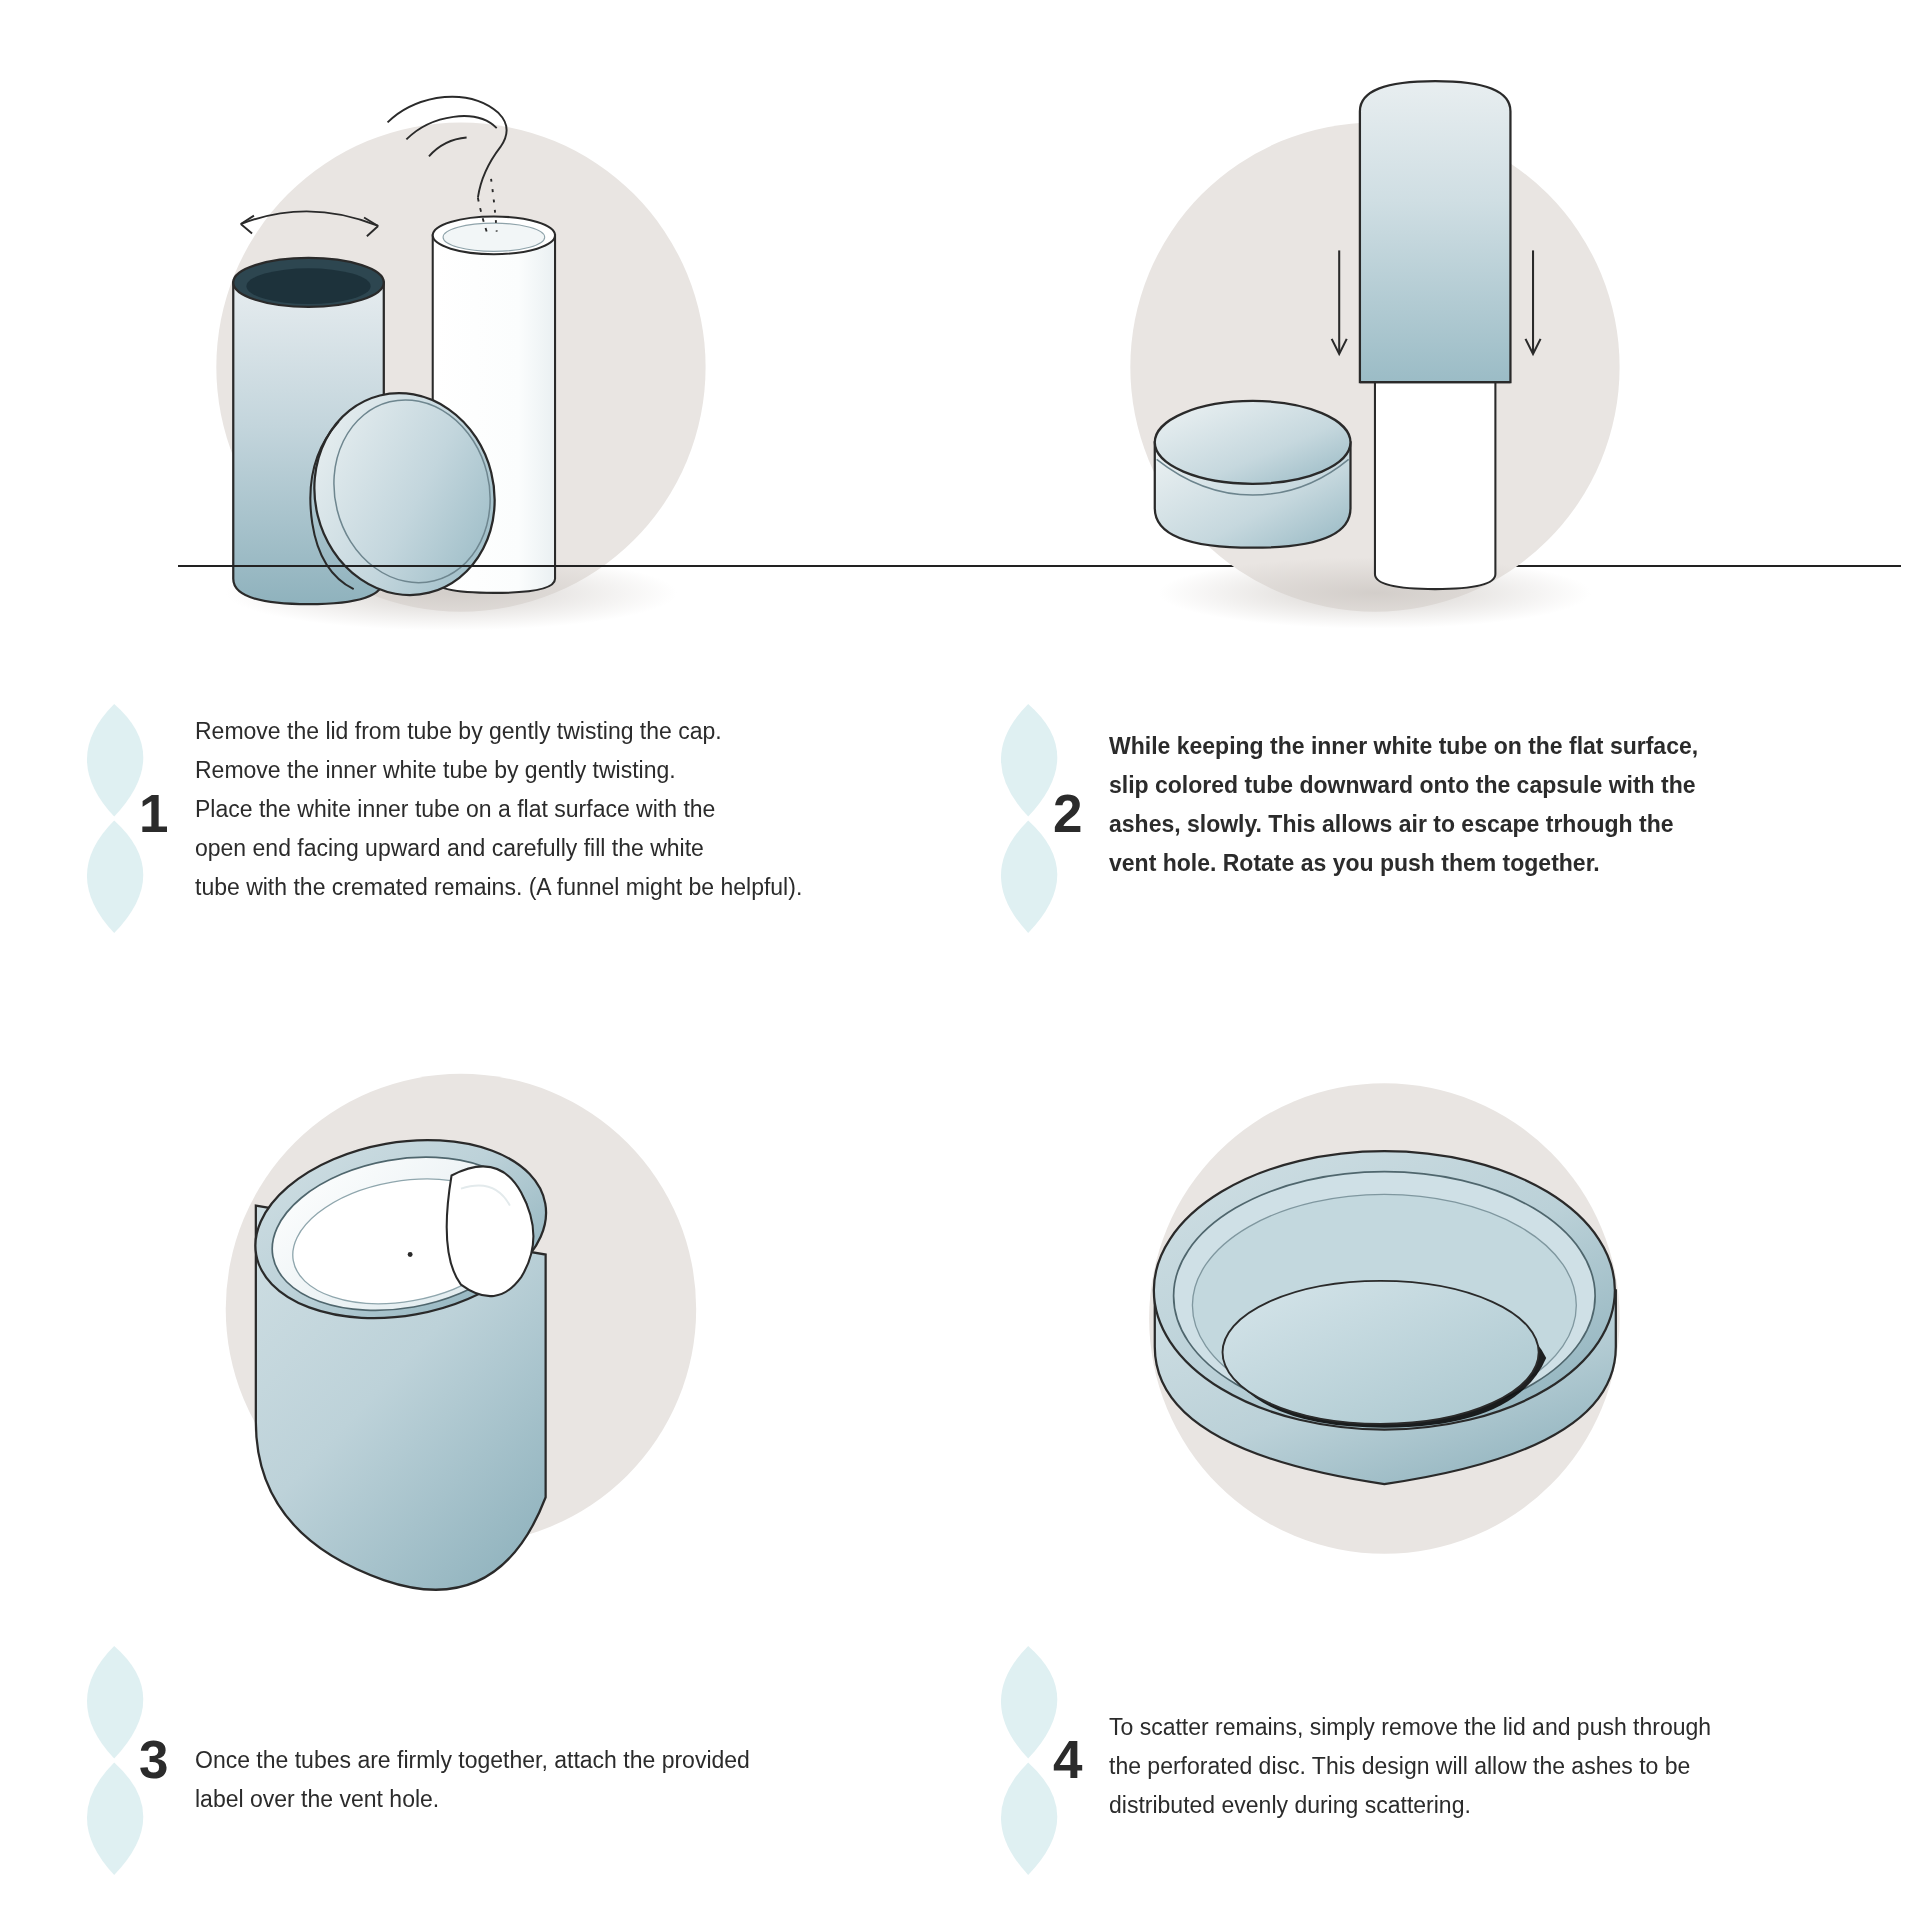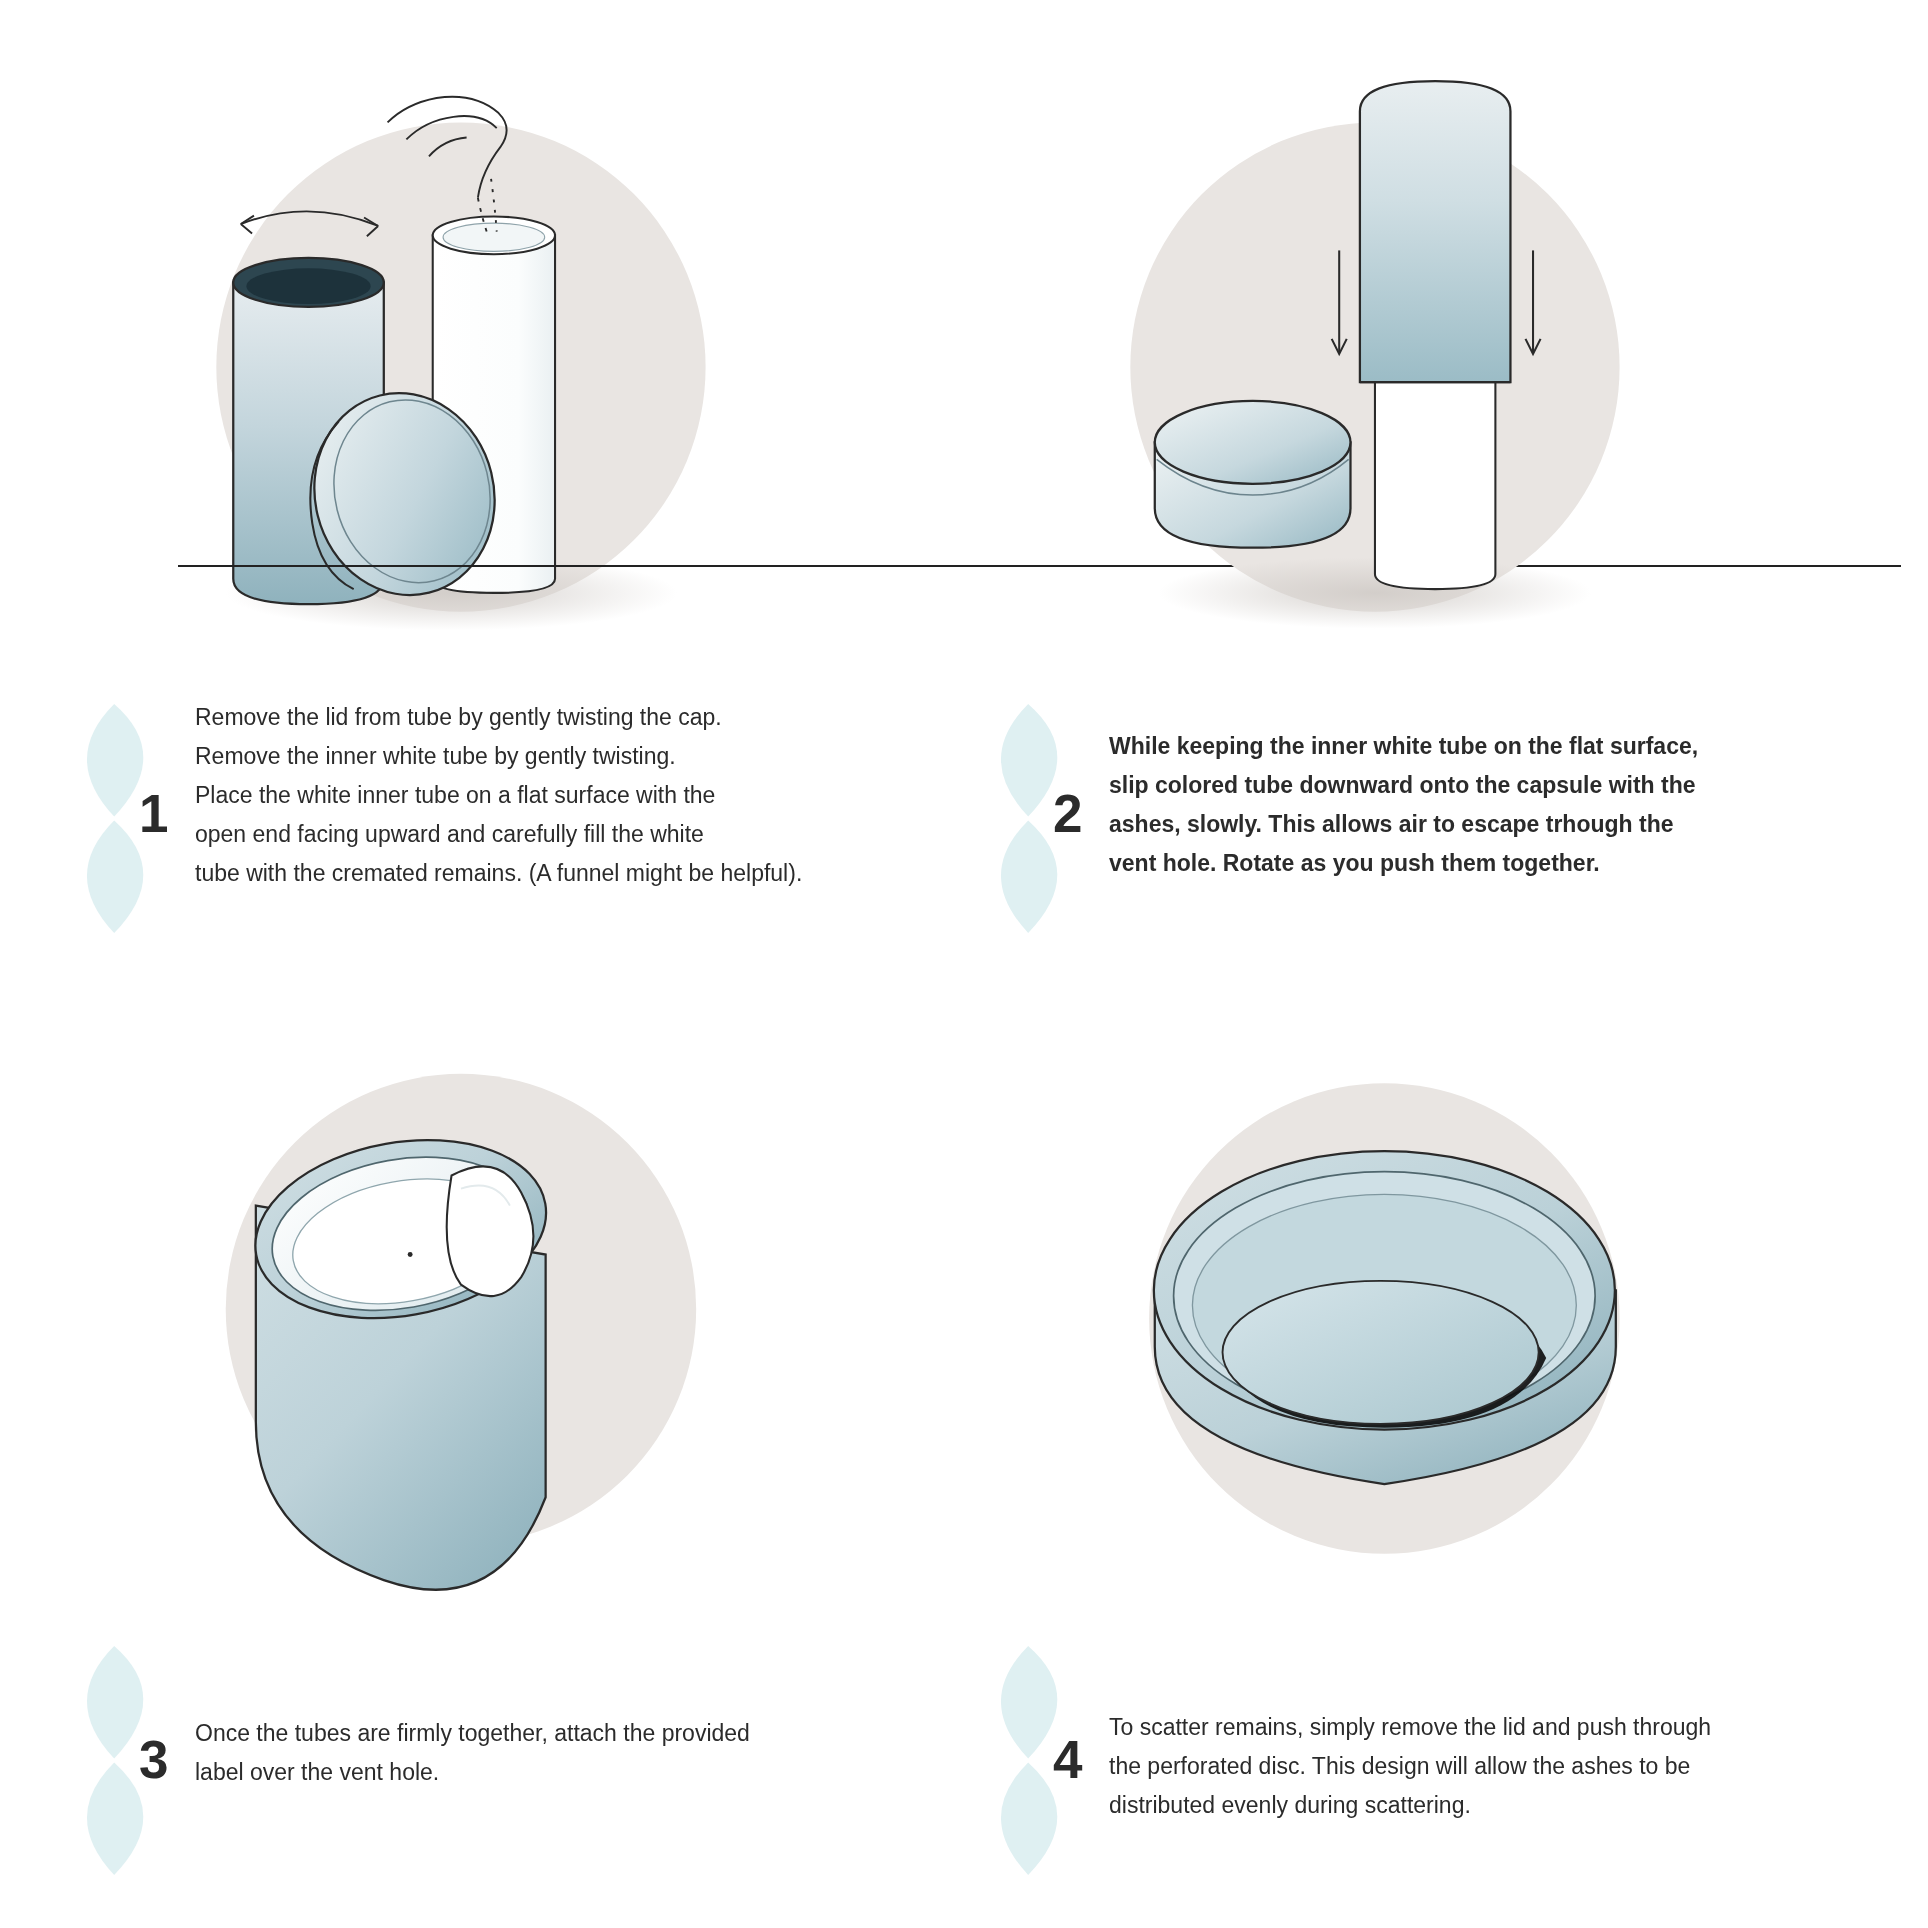--- a/index.html
+++ b/index.html
@@ -58,29 +58,29 @@
     top: 100px;
     font-size: 53px;
     font-weight: bold;
     color: #2b2b2b;
     letter-spacing: -0.9px;
     line-height: 1;
   }
   .step-text {
     position: absolute;
     left: 139px;
-    top: 11px;
+    top: 25px;
     width: 753px;
     font-size: 23px;
     line-height: 39px;
     color: #2b2b2b;
     white-space: pre-line;
   }
   .step.s3 .step-text,
-  .step.s4 .step-text { top: 85px; }
+  .step.s4 .step-text { top: 112px; }
   .step.s3 .step-num,
   .step.s4 .step-num { top: 104px; }
 
   
   .ground {
     position: absolute;
     background: #222;
     height: 1.9px;
   }
   .ground.g1 { left: 179px; top: 565px; width: 1525px; }

